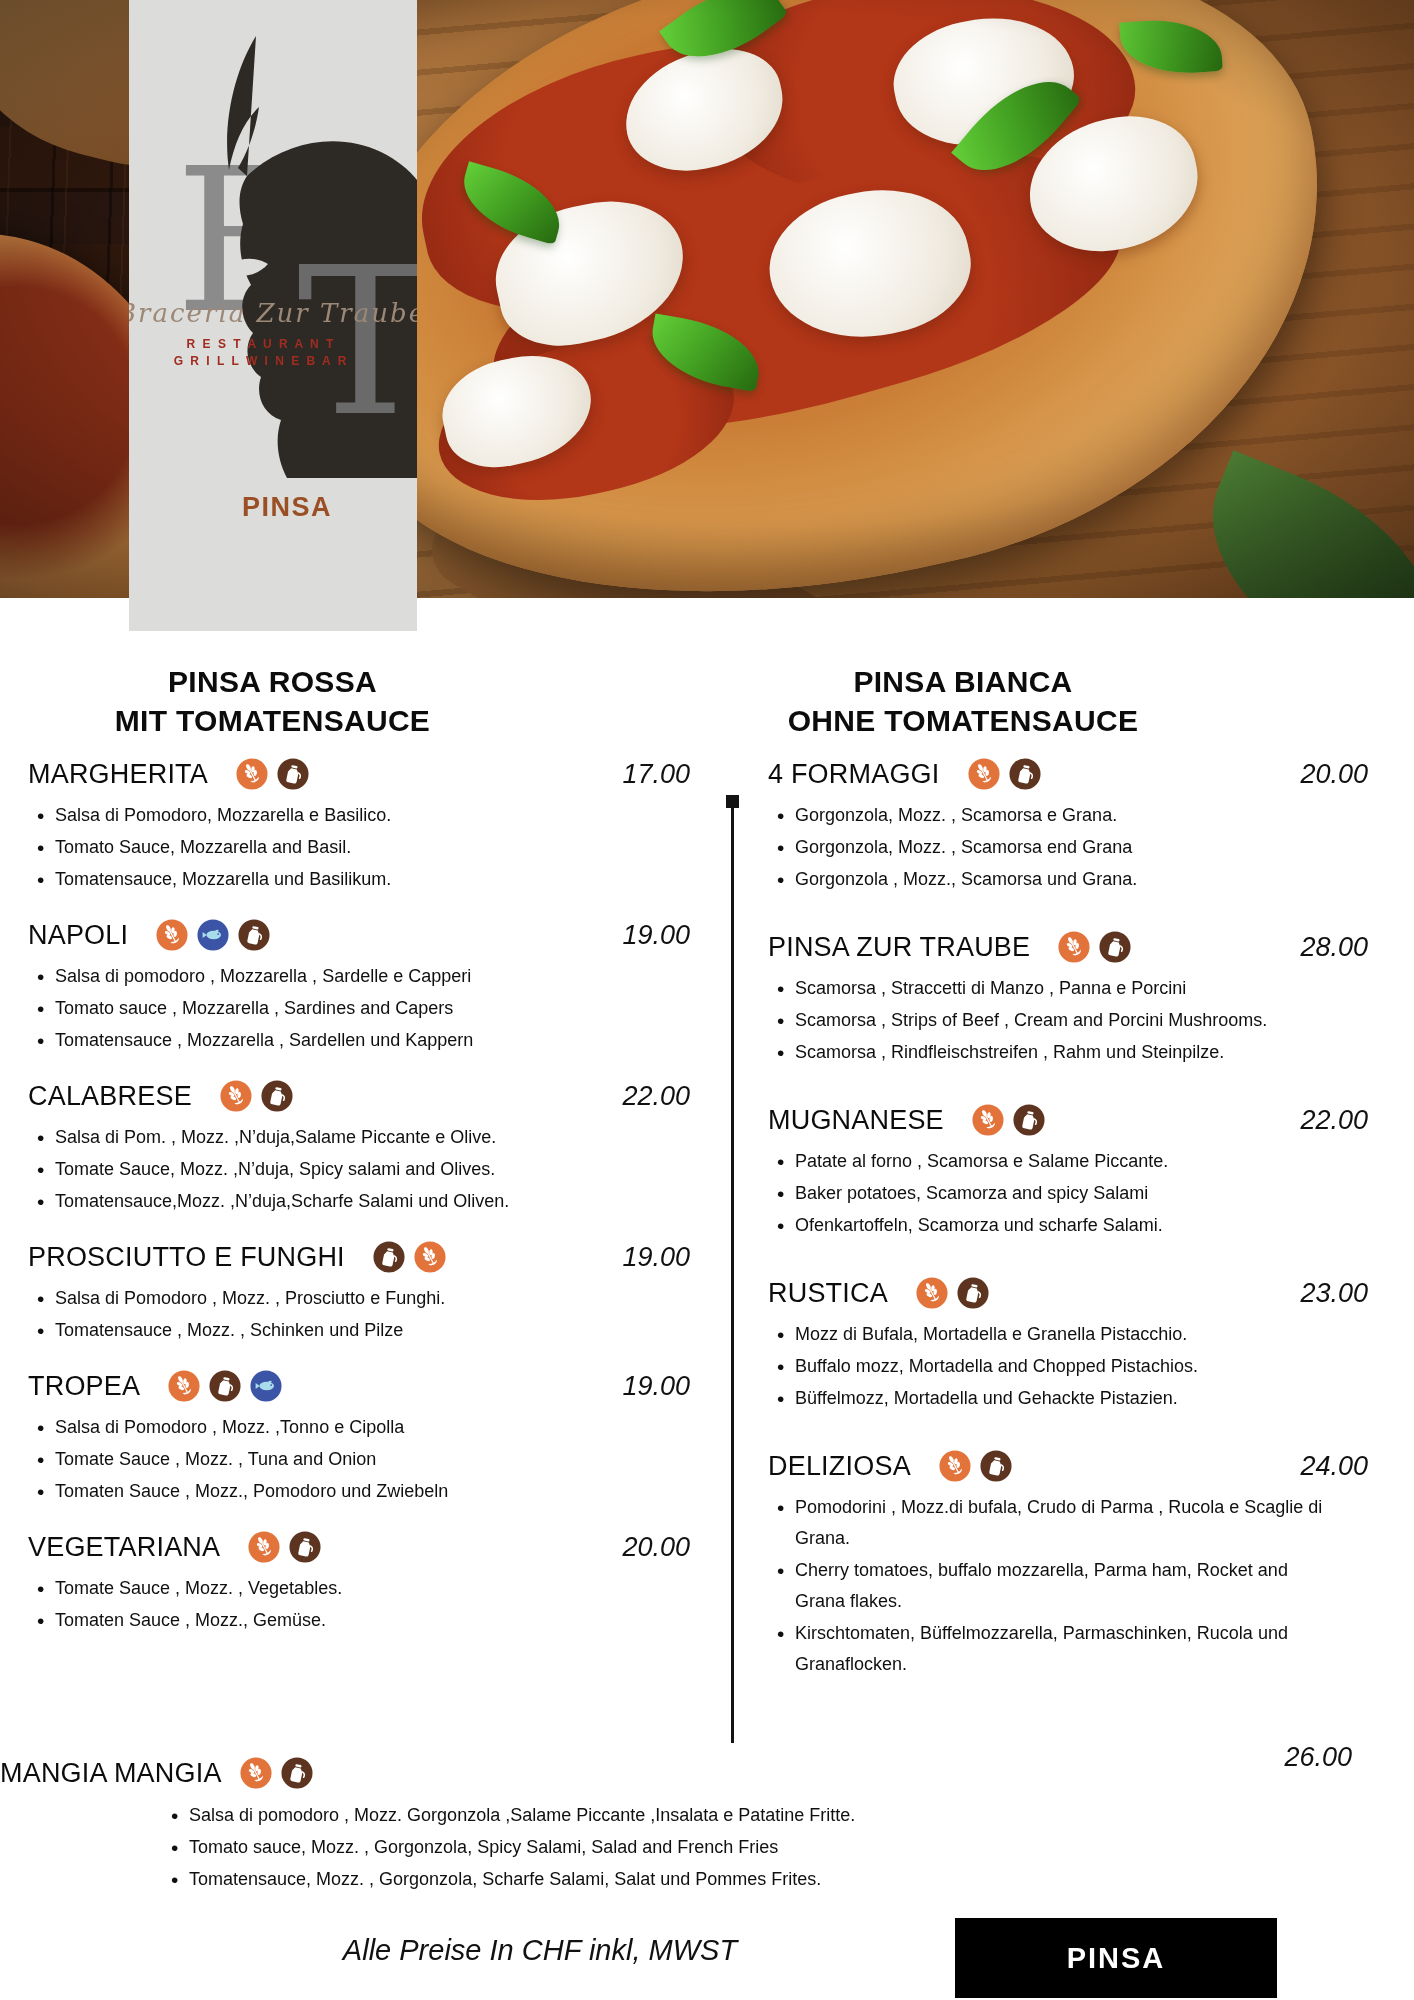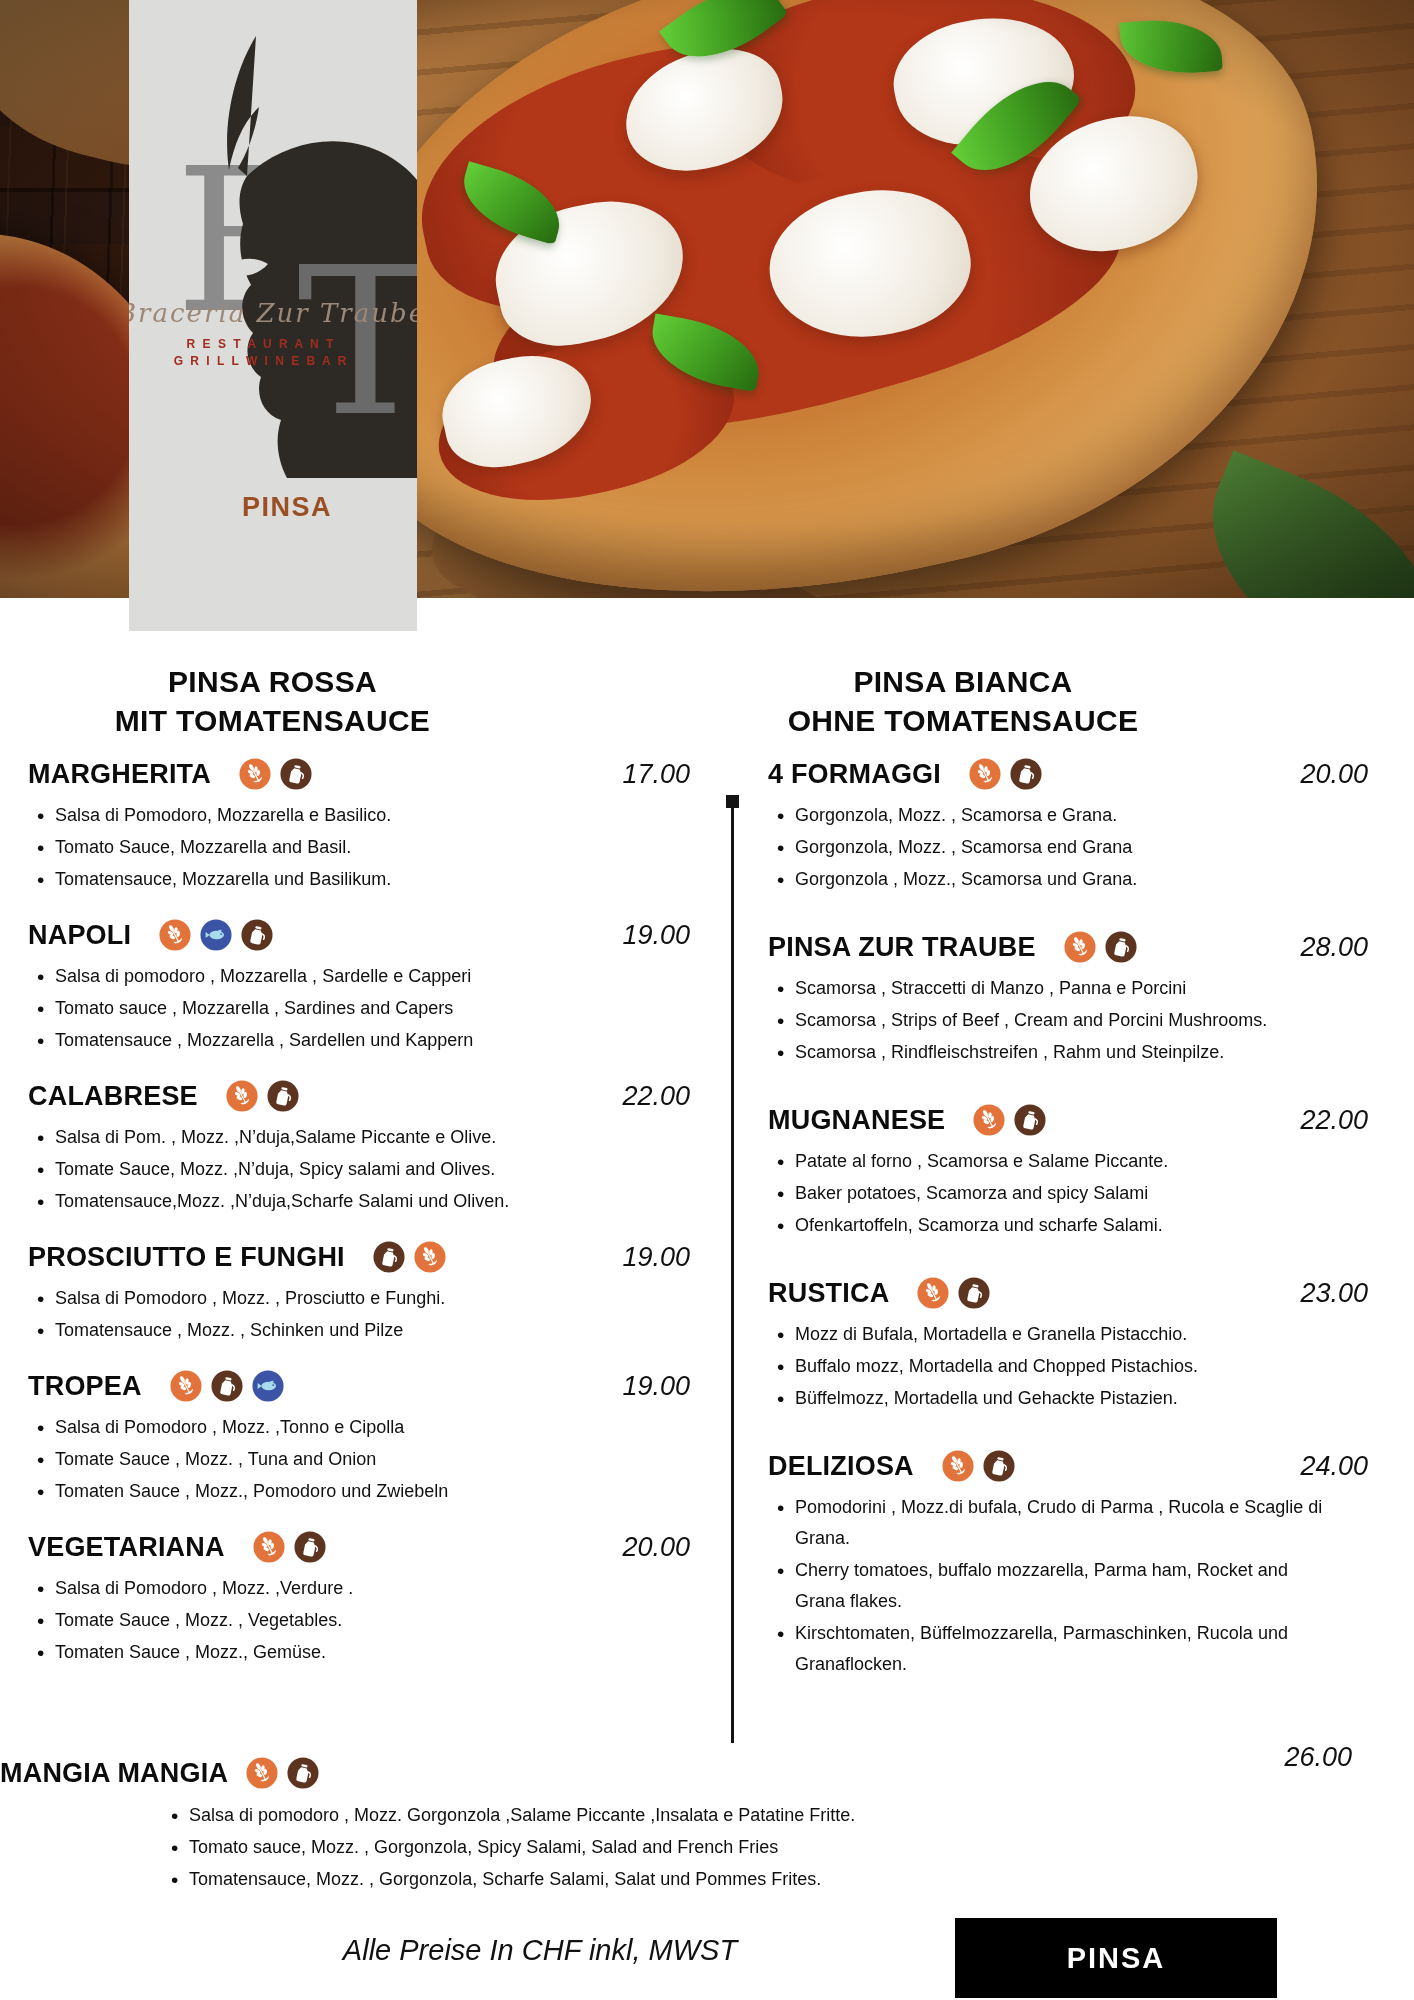--- a/index.html
+++ b/index.html
@@ -71,21 +71,21 @@
   #divider { position:absolute; left:731px; top:797px; width:3px; height:946px; background:#131313; z-index:2; }
   #divider::before { content:""; position:absolute; left:-5px; top:-2px; width:13px; height:13px; background:#131313; }
 
   .col { position:absolute; top:754px; z-index:2; }
   #col-left { left:28px; width:662px; }
   #col-right { left:768px; width:600px; }
 
   .item { margin-bottom:20px; }
   #col-right .item { margin-bottom:32px; }
   .item-row { display:flex; align-items:center; min-height:40px; margin-bottom:6px; }
-  .item-name { font-size:27px; font-weight:700; letter-spacing:0.2px; color:#0c0c0c; white-space:nowrap; }
+  .item-name { font-size:27px; font-weight:400; letter-spacing:0.2px; color:#0c0c0c; white-space:nowrap; }
   .item-icons { display:flex; gap:9px; margin-left:28px; }
   .al-icon { width:32px; height:32px; display:block; }
   .item-price { margin-left:auto; font-size:27px; font-style:italic; color:#111; }
   .item-lines .line { position:relative; padding-left:27px; font-size:18px; line-height:31px; color:#101010; margin-bottom:1px; }
   #col-right .item-lines { max-width:565px; }
   .line::before { content:"\2022"; position:absolute; left:9px; top:0; font-size:21px; }
 
   
   #bottom-item { position:absolute; left:0; top:1754px; width:1414px; z-index:2; }
   #bottom-item .item-row { position:relative; min-height:38px; }
@@ -365,21 +365,20 @@
               <g transform="rotate(12 18 18)">
                 <rect x="14.4" y="8.4" width="7" height="2.7" rx="1.2" fill="#fff"></rect>
                 <path fill="#fff" d="M14.7 12.2 h6.4 l2.7 4.3 v9.1 a2.7 2.7 0 0 1 -2.7 2.7 h-6.4 a2.7 2.7 0 0 1 -2.7 -2.7 v-9.1 Z"></path>
                 <path d="M23.6 15.6 q4 1.3 2.7 5.6" stroke="#fff" stroke-width="1.7" fill="none" stroke-linecap="round"></path>
               </g>
             </svg>
           </span>
        <span class="item-price">20.00</span>
      </div>
      <div class="item-lines">
-          <div class="line">Salsa di Pomodoro , Mozz. ,Verdure .</div>
           <div class="line">Tomate Sauce , Mozz. ,  Vegetables.</div>
           <div class="line">Tomaten Sauce , Mozz., Gemüse.</div>
         </div>
       </div>
     </div>
   <div class="col" id="col-right">
       <div class="item">
         <div class="item-row">
        <span class="item-name">4 FORMAGGI</span>
        <span class="item-icons">

